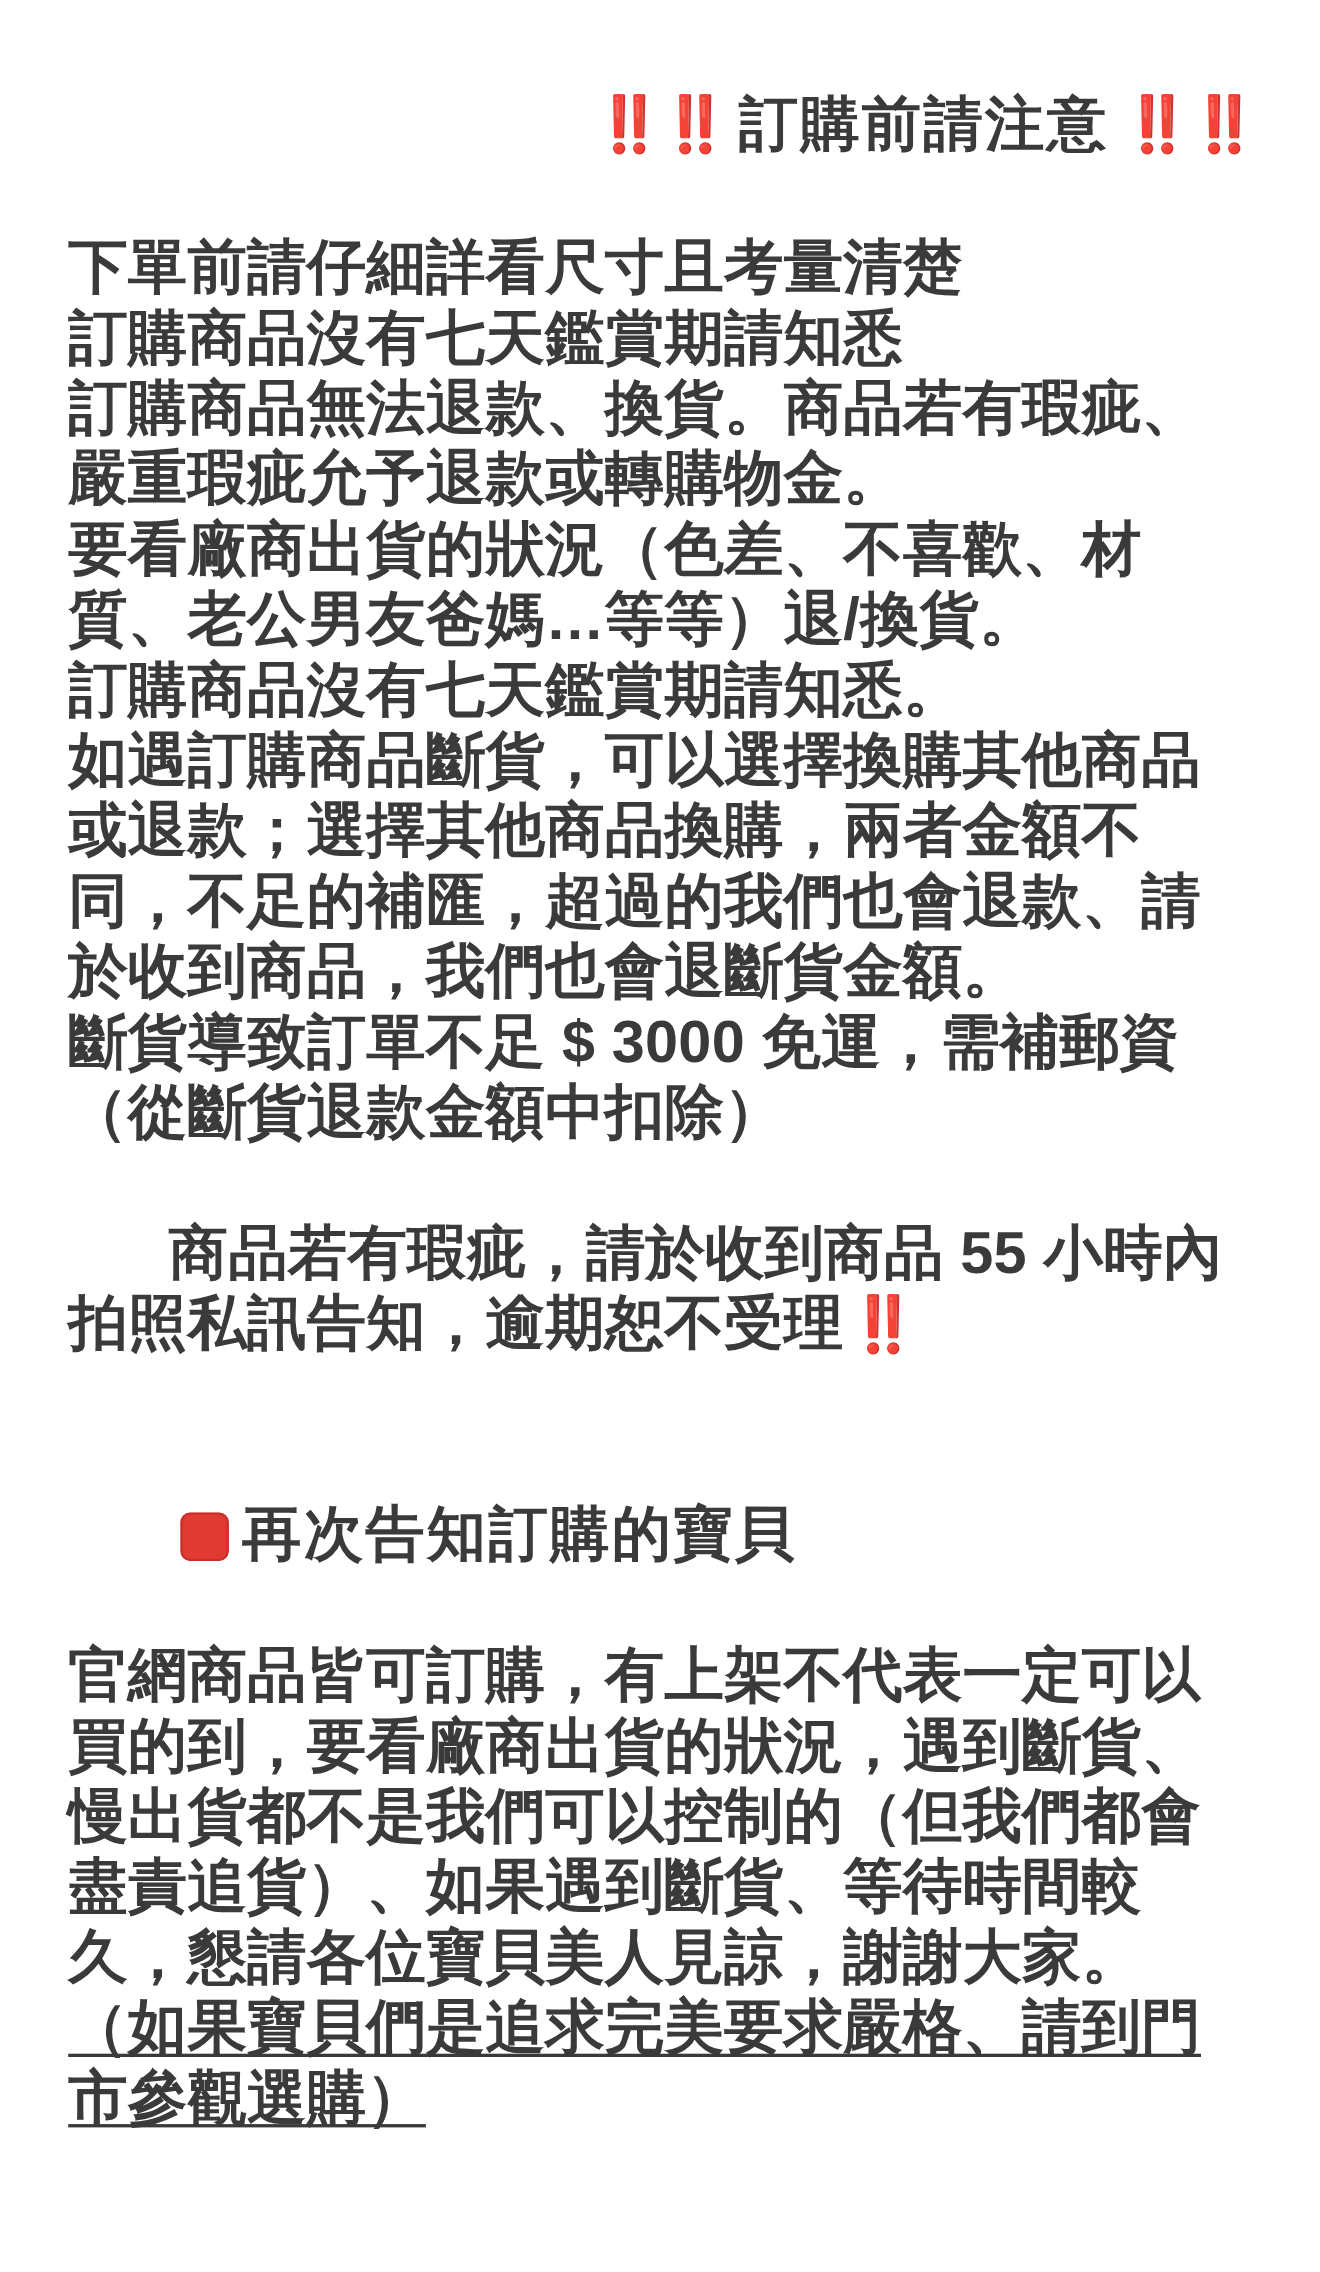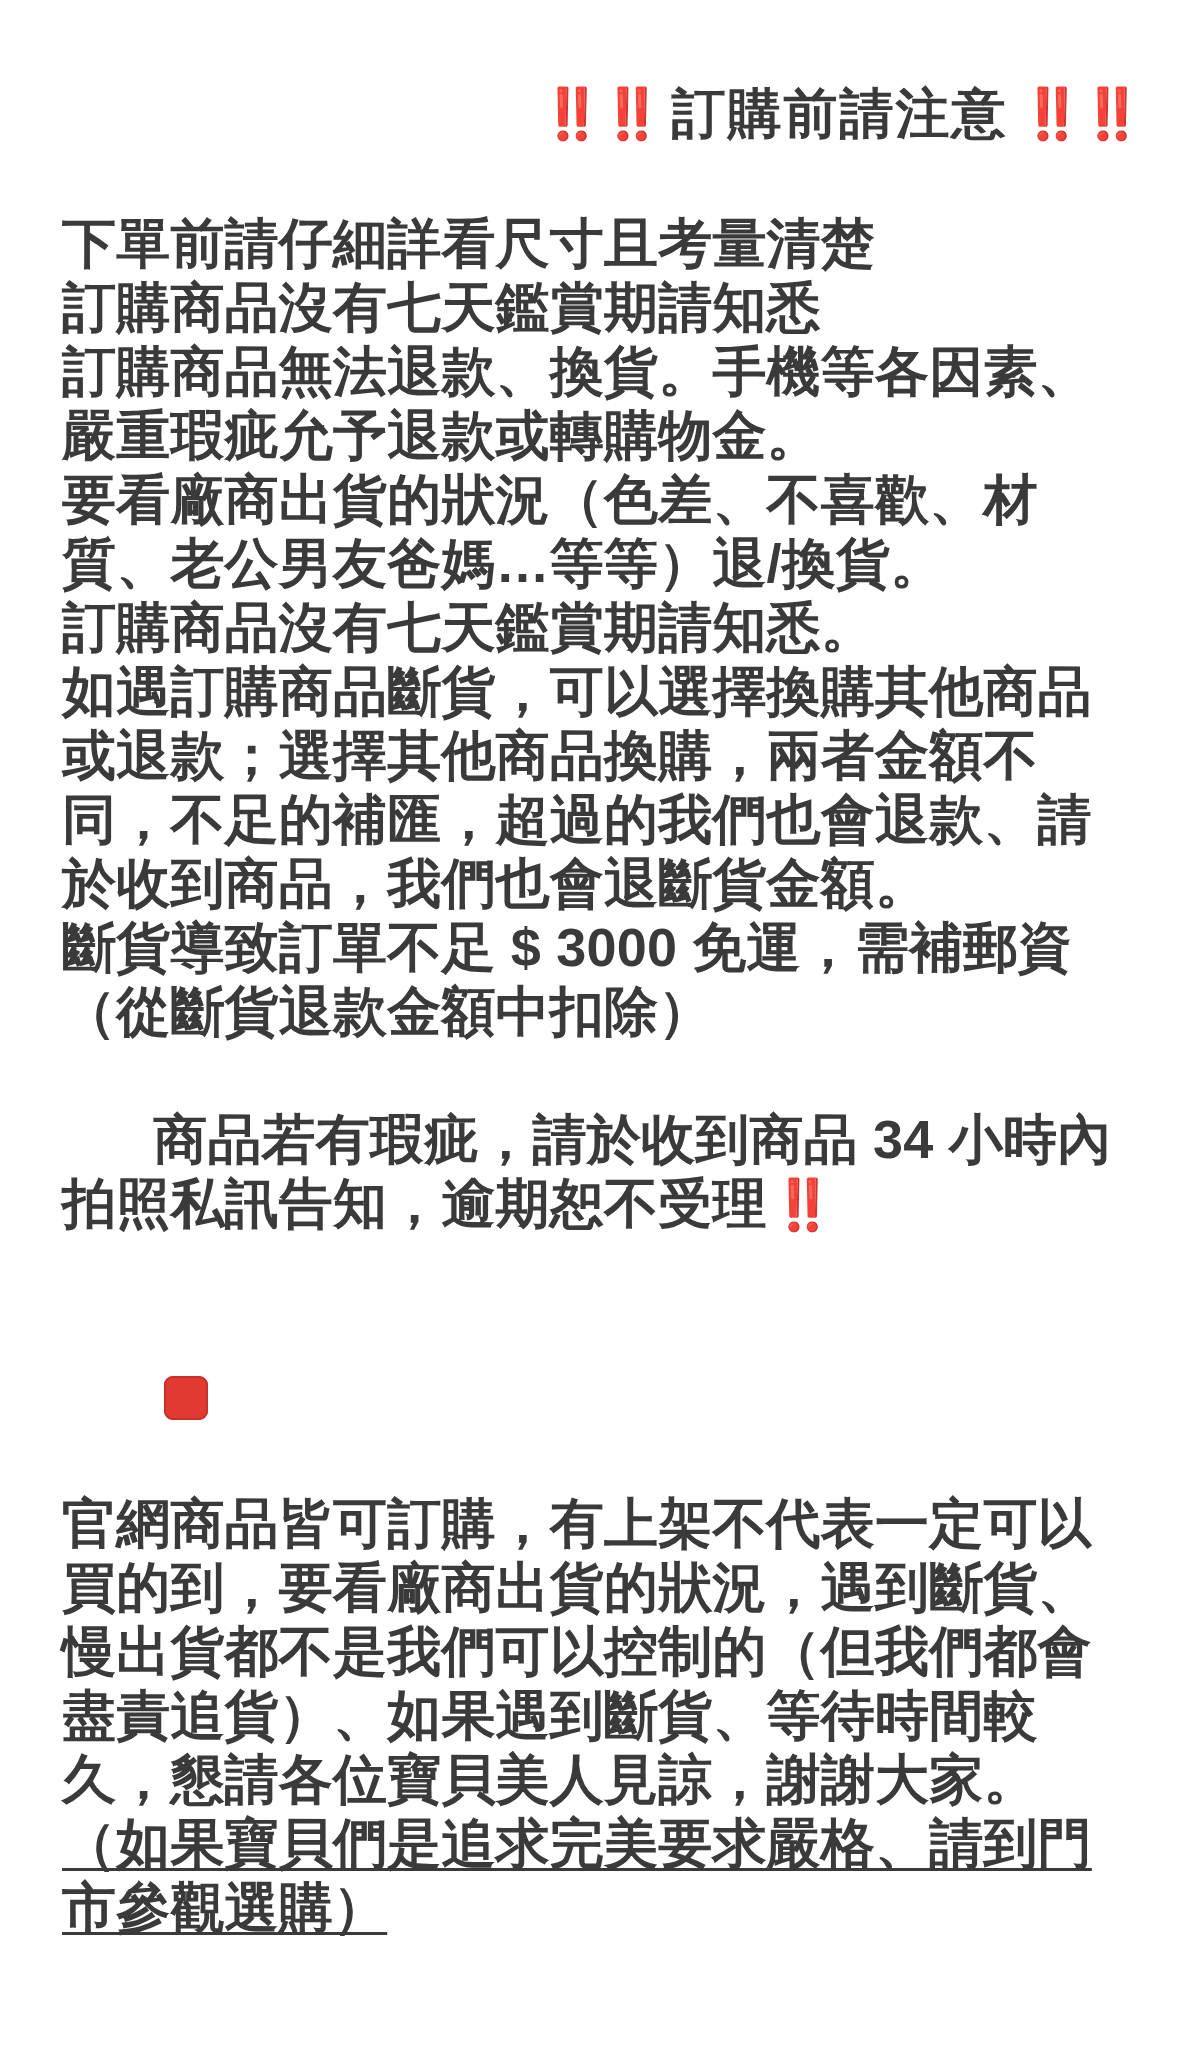--- a/index.html
+++ b/index.html
@@ -86,32 +86,32 @@
 
 <div class="page">
   <div class="notice-block">
 
     <div class="line heading-line">
       <span class="bangs">‼️‼️</span><span class="heading-text">訂購前請注意</span><span class="bangs right">‼️‼️</span>
     </div>
 
     <div class="line">下單前請仔細詳看尺寸且考量清楚</div>
     <div class="line">訂購商品沒有七天鑑賞期請知悉</div>
-    <div class="line">訂購商品無法退款、換貨。手機等各因素、嚴重瑕疵允予退款或轉購物金。</div>
+    <div class="line">訂購商品無法退款、換貨。商品若有瑕疵、嚴重瑕疵允予退款或轉購物金。</div>
     <div class="line">要看廠商出貨的狀況（色差、不喜歡、材質、老公男友爸媽…等等）退/換貨。</div>
     <div class="line">訂購商品沒有七天鑑賞期請知悉。</div>
     <div class="line">如遇訂購商品斷貨，可以選擇換購其他商品或退款；選擇其他商品換購，兩者金額不同，不足的補匯，超過的我們也會退款、請於收到商品，我們也會退斷貨金額。</div>
     <div class="line">斷貨導致訂單不足 $ 3000 免運，需補郵資（從斷貨退款金額中扣除）</div>
 
     <div class="line">
-      <span>商品若有瑕疵，請於收到商品 34 小時內拍照私訊告知，逾期恕不受理</span><span class="inline-bangs">‼️</span>
+      <span>商品若有瑕疵，請於收到商品 55 小時內拍照私訊告知，逾期恕不受理</span><span class="inline-bangs">‼️</span>
     </div>
 
     <div class="line sub-heading">
-      <span class="stop-icon"></span>
+      <span class="stop-icon"></span><span>再次告知訂購的寶貝</span>
     </div>
 
     <div class="line">官網商品皆可訂購，有上架不代表一定可以買的到，要看廠商出貨的狀況，遇到斷貨、慢出貨都不是我們可以控制的（但我們都會盡責追貨）、如果遇到斷貨、等待時間較久，懇請各位寶貝美人見諒，謝謝大家。</div>
 
     <div class="line underlined">（如果寶貝們是追求完美要求嚴格、請到門市參觀選購）</div>
 
   </div>
 </div>
 
 </body></html>

